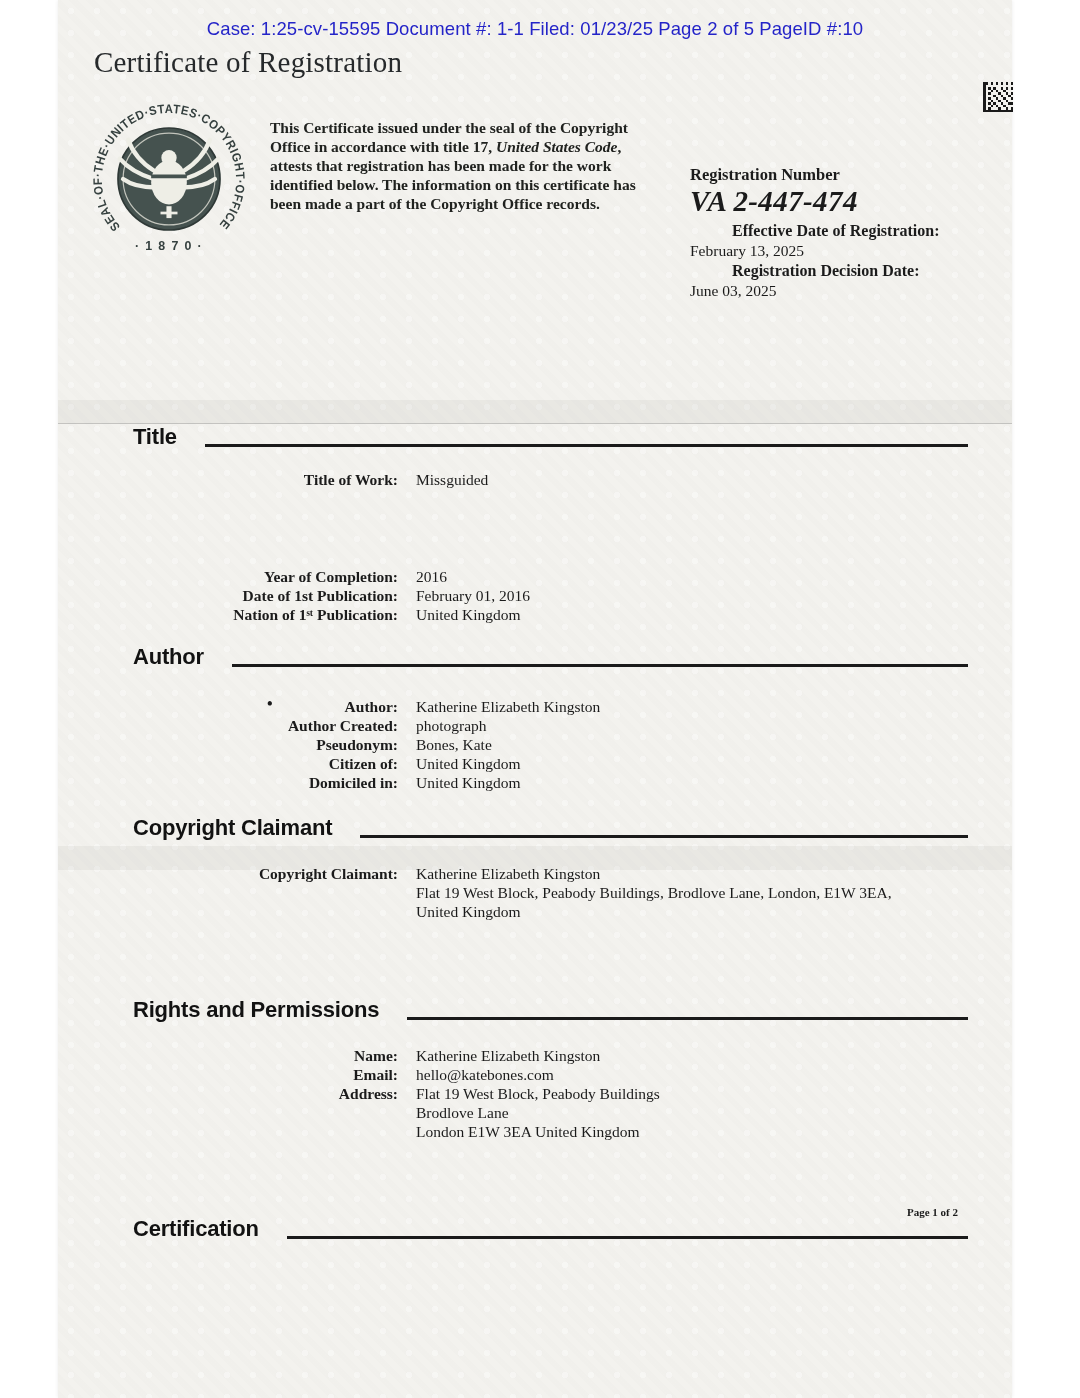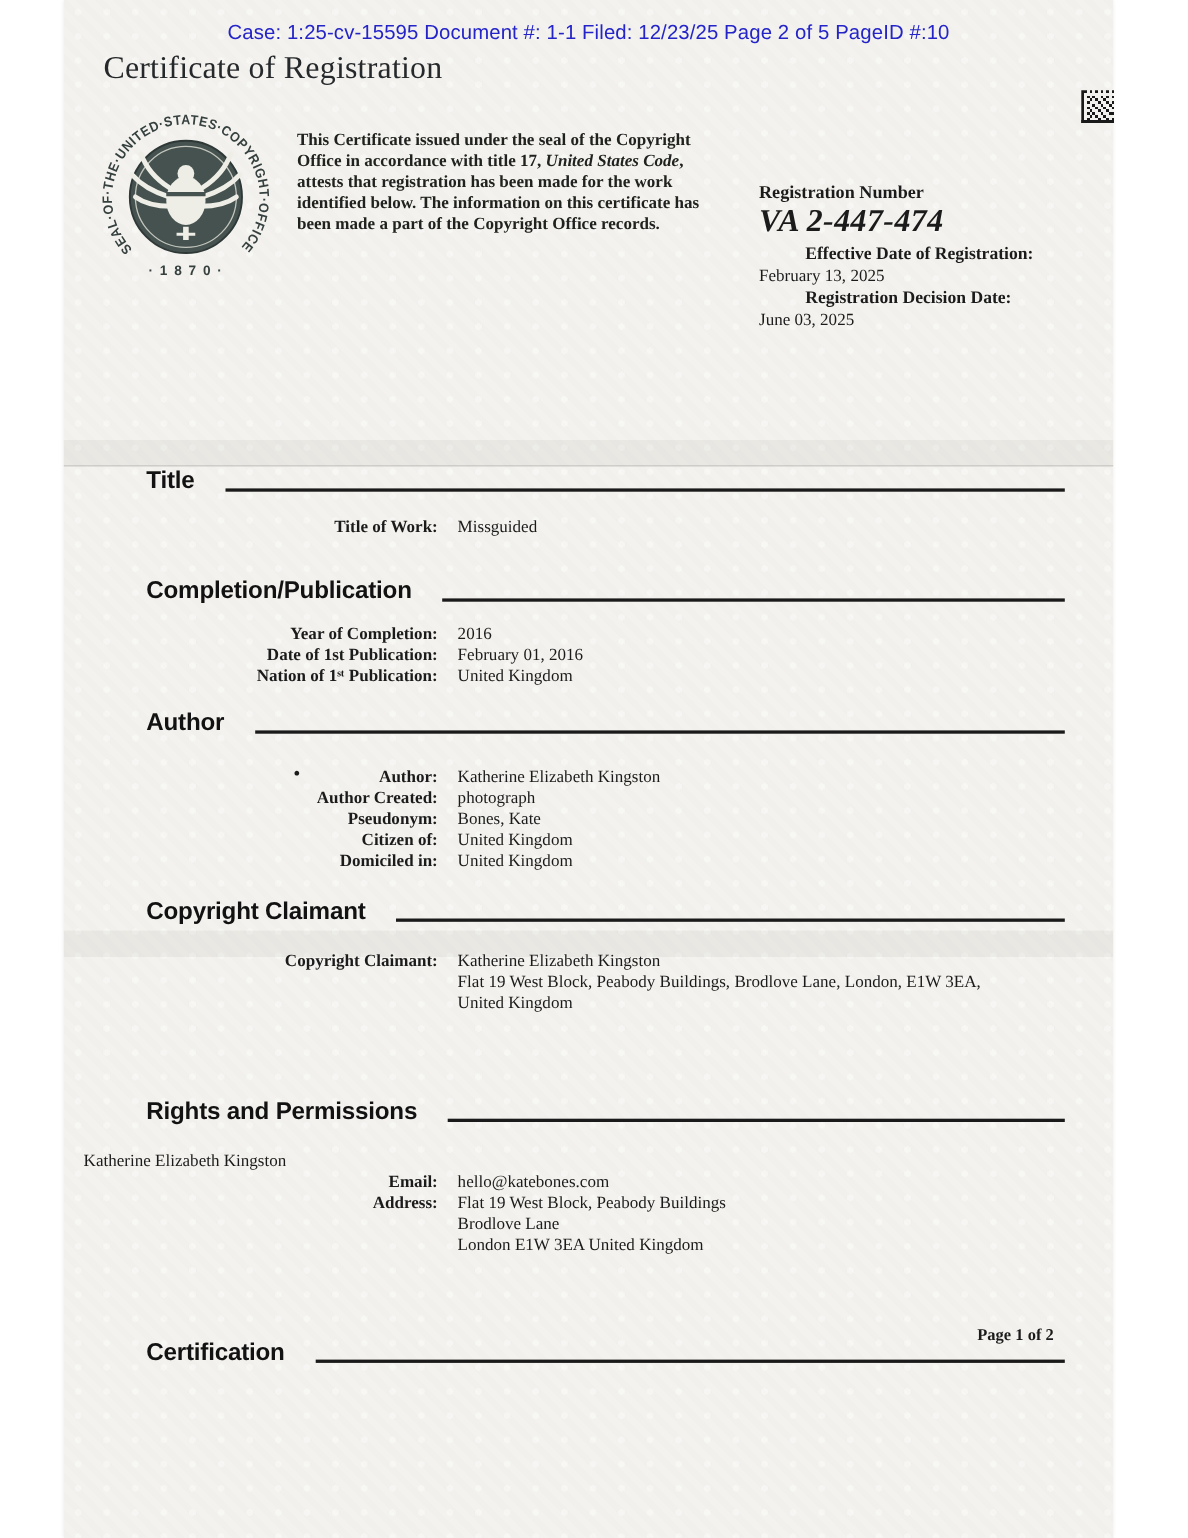--- a/index.html
+++ b/index.html
@@ -74,29 +74,29 @@
   #r-rp     { top:1046px; }
 
   .row { display:flex; font-size:15.5px; line-height:19px; }
   .rl  { flex:none; width:340px; text-align:right; font-weight:bold; }
   .rv  { margin-left:18px; }
 
   .bullet { position:absolute; left:209px; top:-2px; font-size:16px; font-weight:bold; }
 
   .footer {
     position:absolute; top:1206px; right:54px;
-    font-size:15px; font-weight:600; color:#1b1b1b;
+    font-size:11px; font-weight:600; color:#1b1b1b;
   }
 </style>
 </head>
 <body>
 
 <div class="page">
 
-  <div class="case-header">Case: 1:25-cv-15595 Document #: 1-1 Filed: 12/23/25 Page 2 of 5 PageID #:10</div>
+  <div class="case-header">Case: 1:25-cv-15595 Document #: 1-1 Filed: 01/23/25 Page 2 of 5 PageID #:10</div>
 
   <h1 class="doc-title">Certificate of Registration</h1>
 
   <svg class="barcode" viewBox="0 0 12 12" shape-rendering="crispEdges" aria-hidden="true">
     <g fill="#1a1a1a">
       <rect x="0" y="0" width="1" height="12"></rect>
         <rect x="0" y="11" width="12" height="1"></rect>
       <rect x="1" y="0" width="1" height="1"></rect>
         <rect x="3" y="0" width="1" height="1"></rect>
         <rect x="5" y="0" width="1" height="1"></rect>
@@ -184,24 +184,20 @@
     <span>Title</span>
     <span class="sec-rule"></span>
   </div>
   <div class="rows" id="r-title">
     <div class="row">
       <span class="rl">Title of Work:</span>
       <span class="rv">Missguided</span>
     </div>
   </div>
 
-  <div class="sec-heading" id="h-cp">
-    <span>Completion/Publication</span>
-    <span class="sec-rule"></span>
-  </div>
   <div class="rows" id="r-cp">
     <div class="row">
       <span class="rl">Year of Completion:</span>
       <span class="rv">2016</span>
     </div>
     <div class="row">
       <span class="rl">Date of 1st Publication:</span>
       <span class="rv">February 01, 2016</span>
     </div>
     <div class="row">
@@ -252,20 +248,21 @@
       </span>
     </div>
   </div>
 
   <div class="sec-heading" id="h-rp">
     <span>Rights and Permissions</span>
     <span class="sec-rule"></span>
   </div>
   <div class="rows" id="r-rp">
     <div class="row">
+      <span class="rl">Name:</span>
       <span class="rv">Katherine Elizabeth Kingston</span>
     </div>
     <div class="row">
       <span class="rl">Email:</span>
       <span class="rv">hello@katebones.com</span>
     </div>
     <div class="row">
       <span class="rl">Address:</span>
       <span class="rv">
         <div>Flat 19 West Block, Peabody Buildings</div>

